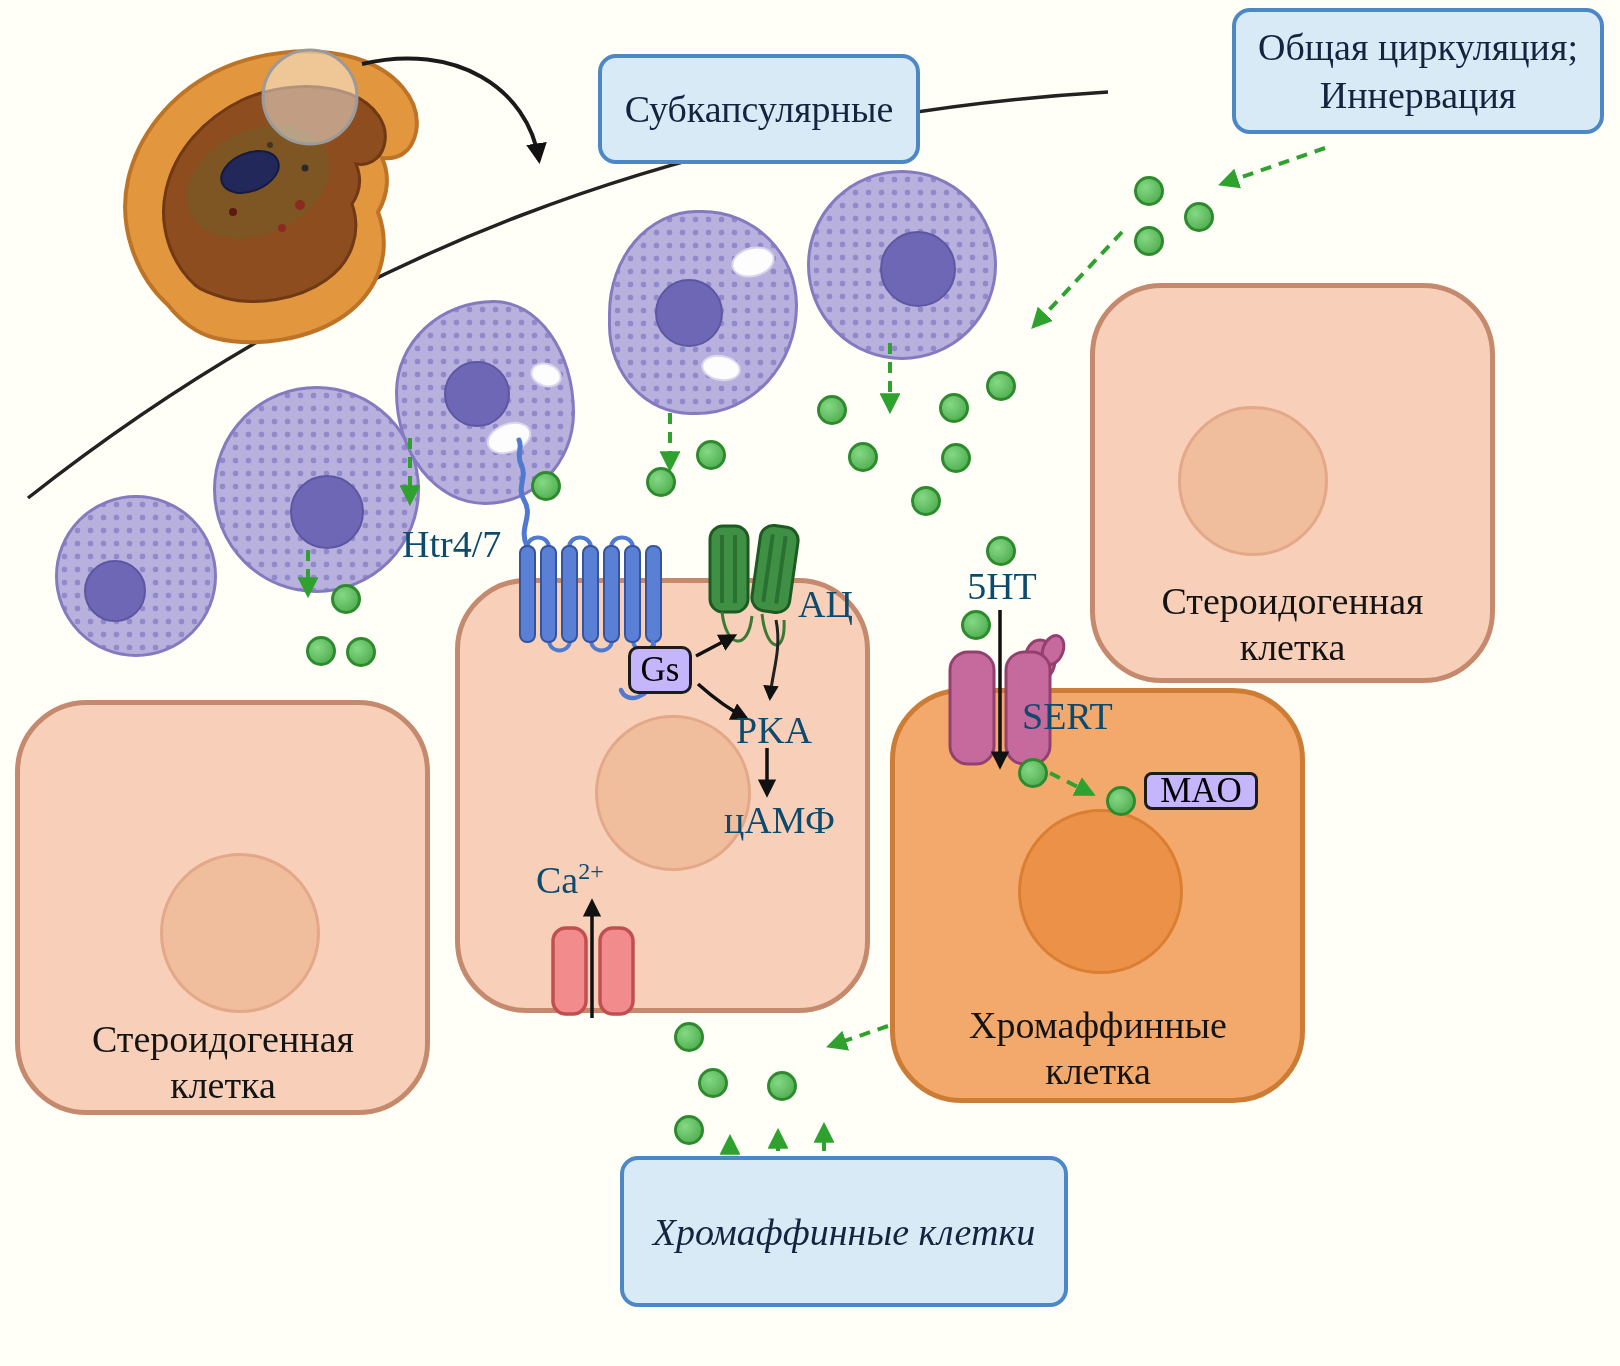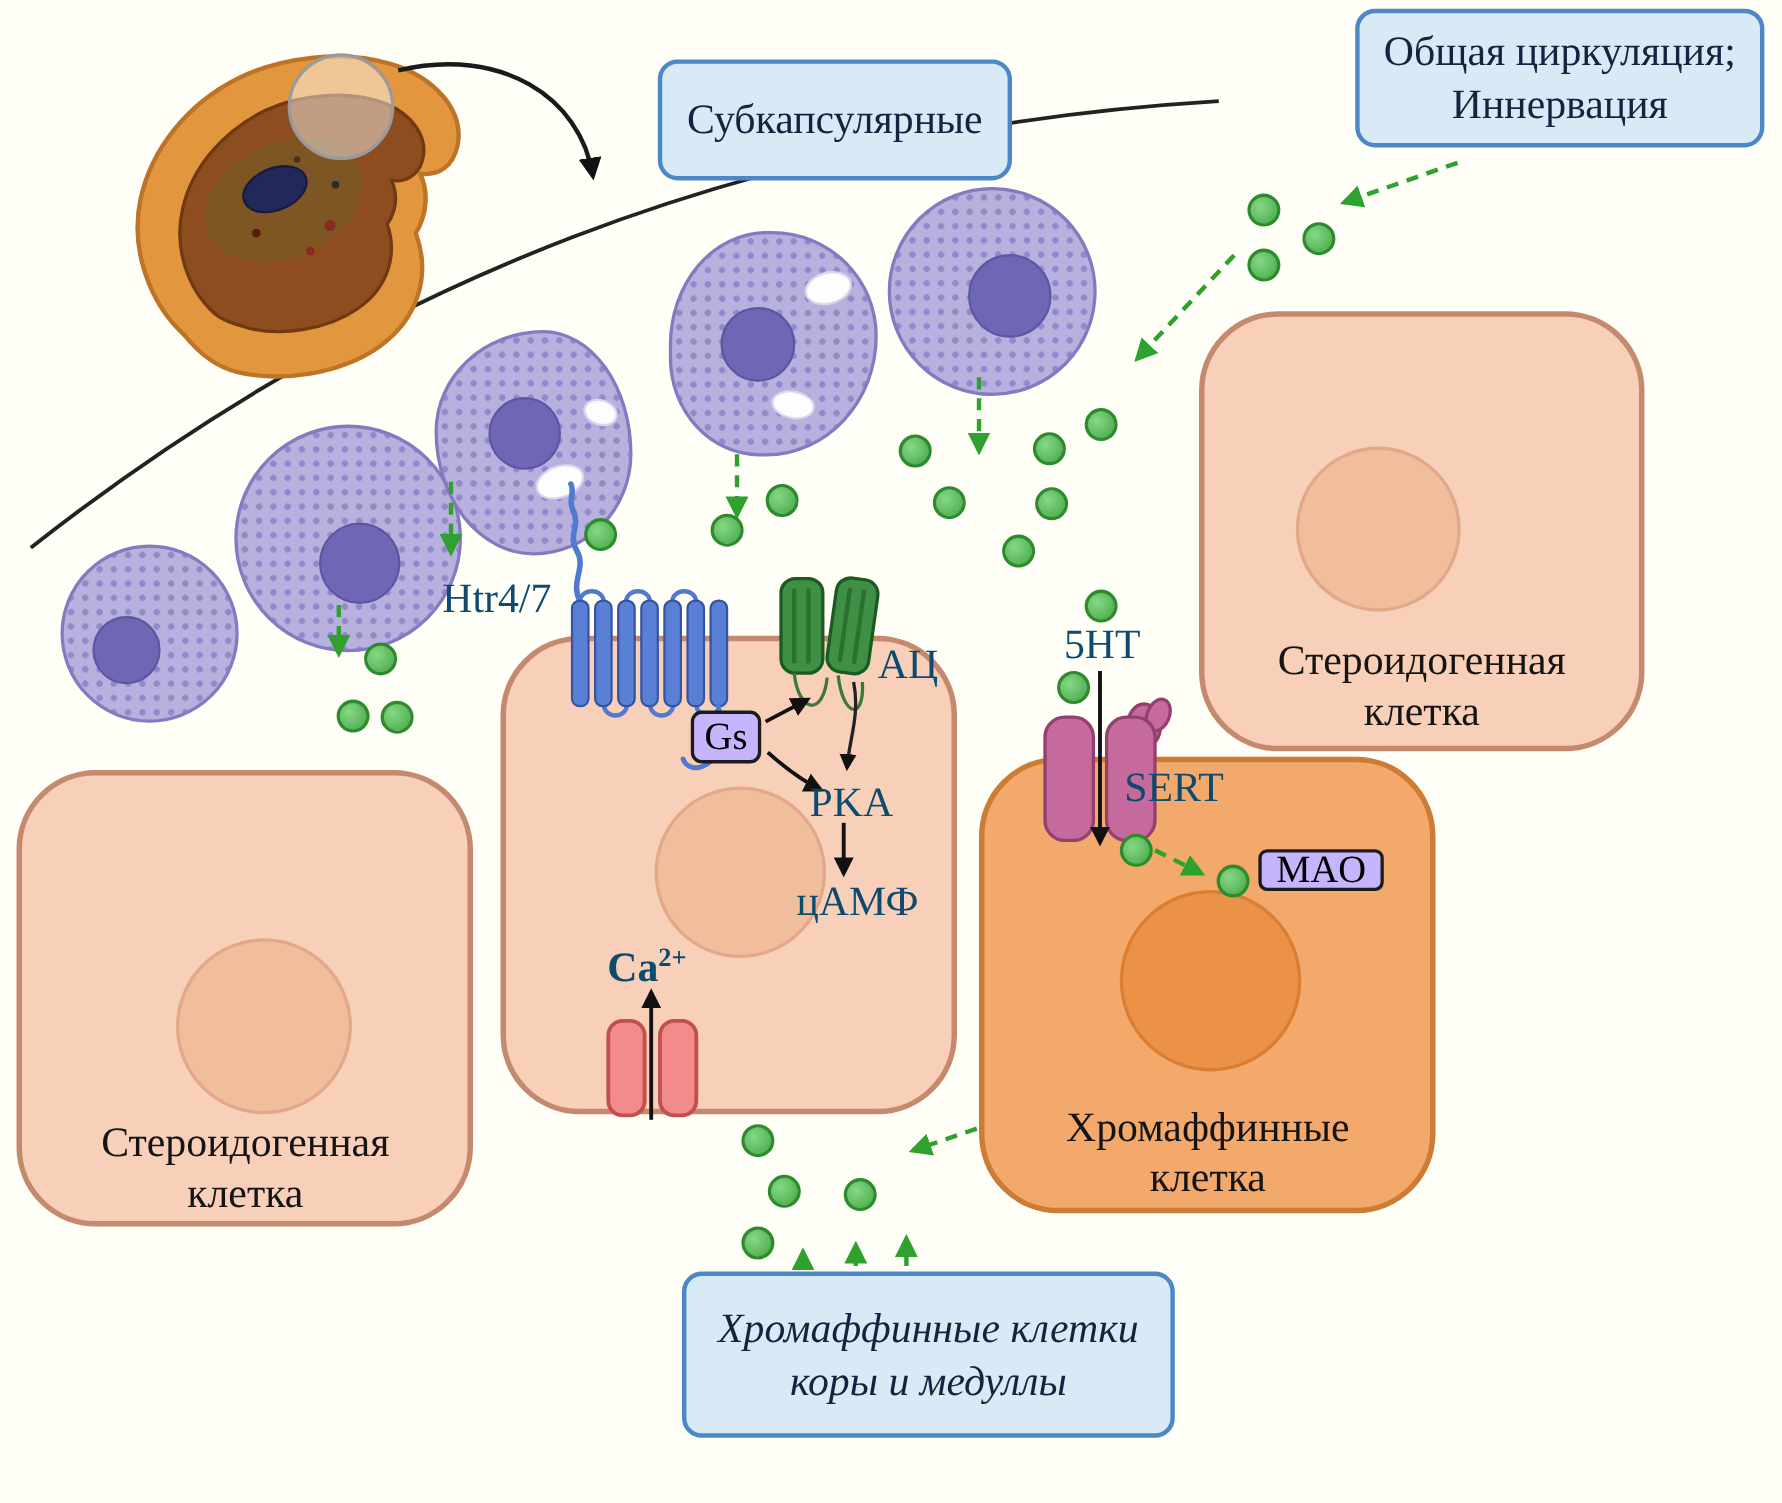--- a/index.html
+++ b/index.html
@@ -220,21 +220,20 @@
     <div>Субкапсулярные</div>
   </div>
 
   <div class="callout" style="left:1232px;top:8px;width:372px;height:126px;">
     <div>Общая циркуляция;</div>
     <div>Иннервация</div>
   </div>
 
   <div class="callout" style="left:620px;top:1156px;width:448px;height:151px;font-style:italic;">
     <div>Хромаффинные клетки</div>
-    <div>коры и медуллы</div>
   </div>
 
   <div class="cell-label" style="left:18px;top:1016px;width:410px;">
     <div>Стероидогенная</div>
     <div>клетка</div>
   </div>
 
   <div class="cell-label" style="left:1095px;top:578px;width:395px;">
     <div>Стероидогенная</div>
     <div>клетка</div>
@@ -242,21 +241,21 @@
 
   <div class="cell-label" style="left:893px;top:1002px;width:410px;">
     <div>Хромаффинные</div>
     <div>клетка</div>
   </div>
 
   <div class="mol-label" style="left:402px;top:522px;">Htr4/7</div>
   <div class="mol-label" style="left:798px;top:582px;">АЦ</div>
   <div class="mol-label" style="left:736px;top:708px;">PKA</div>
   <div class="mol-label" style="left:724px;top:798px;">цАМФ</div>
-  <div class="mol-label" style="left:552px;top:858px;font-weight:bold;"><span>Ca</span><sup>2+</sup></div>
+  <div class="mol-label" style="left:536px;top:858px;"><span>Ca</span><sup>2+</sup></div>
   <div class="mol-label" style="left:950px;top:564px;width:104px;text-align:center;">5HT</div>
   <div class="mol-label" style="left:1022px;top:694px;">SERT</div>
 
   <div class="small-box" style="left:628px;top:646px;width:64px;height:48px;border-radius:10px;">
     <span>Gs</span>
   </div>
 
   <div class="small-box" style="left:1144px;top:772px;width:114px;height:38px;border-radius:8px;justify-content:center;">
     <span>MAO</span>
   </div>

